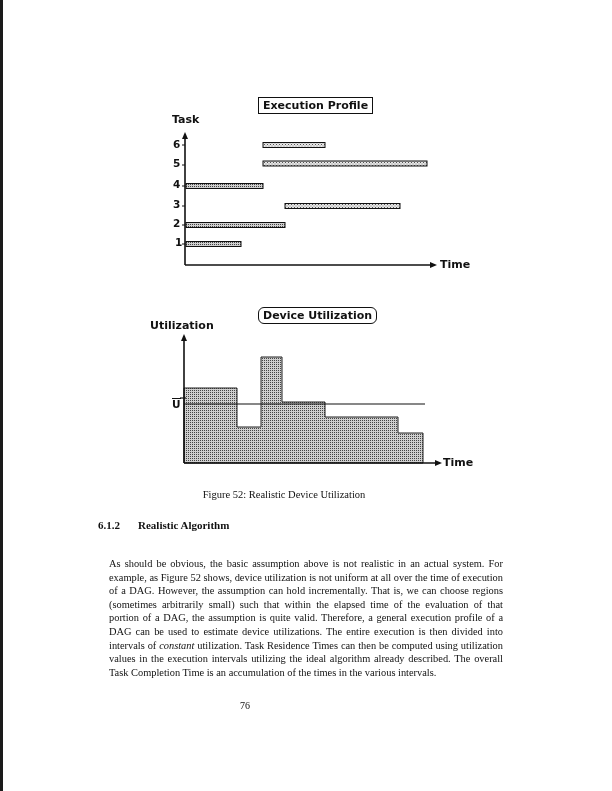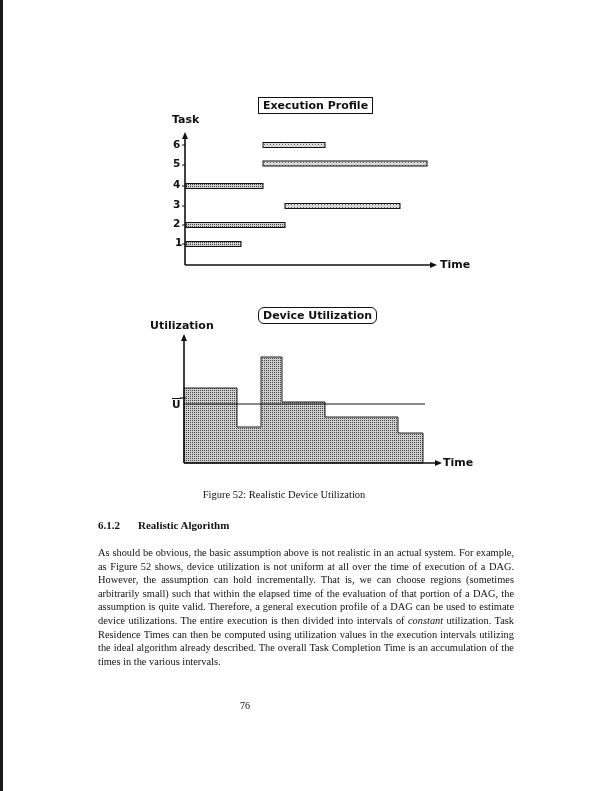--- a/index.html
+++ b/index.html
@@ -3,21 +3,21 @@
 <meta charset="utf-8">
 <style>
   html, body { margin:0; padding:0; }
   body { width:612px; height:791px; background:#ffffff; position:relative; overflow:hidden; font-family:"Liberation Serif", serif; color:#111; }
   .left-edge { position:absolute; left:0; top:0; width:3px; height:791px; background:#1a1a1a; }
   .figure-svg { position:absolute; left:0; top:0; }
   .caption { position:absolute; left:0; width:568px; top:489px; text-align:center; font-size:10.5px; }
   .section-heading { position:absolute; left:98px; top:519px; font-size:11px; font-weight:bold; }
   .section-heading .num { display:inline-block; width:40px; }
   .body-text { position:absolute; left:98px; top:546px; width:416px; font-size:10.4px; line-height:13.6px; text-align:justify; }
-  .body-text p { margin:0;font-family:Liberation Serif, serif; }
+  .body-text p { margin:11px;font-family:Liberation Serif, serif; }
   .page-number { position:absolute; left:0; width:490px; top:700px; text-align:center; font-size:10px; }
   .title-box { position:absolute; border:1.5px solid #111; background:#fff; font-size:11px; padding:0 4px; line-height:15px; font-family:"DejaVu Sans", sans-serif; font-weight:bold; }
   .axis-label { position:absolute; font-size:11px; font-family:"DejaVu Sans", sans-serif; font-weight:bold; }
   .tick-label { position:absolute; font-size:10.5px; font-family:"DejaVu Sans", sans-serif; font-weight:bold; }
 </style>
 </head>
 <body>
 
 <div class="left-edge"></div>
 

